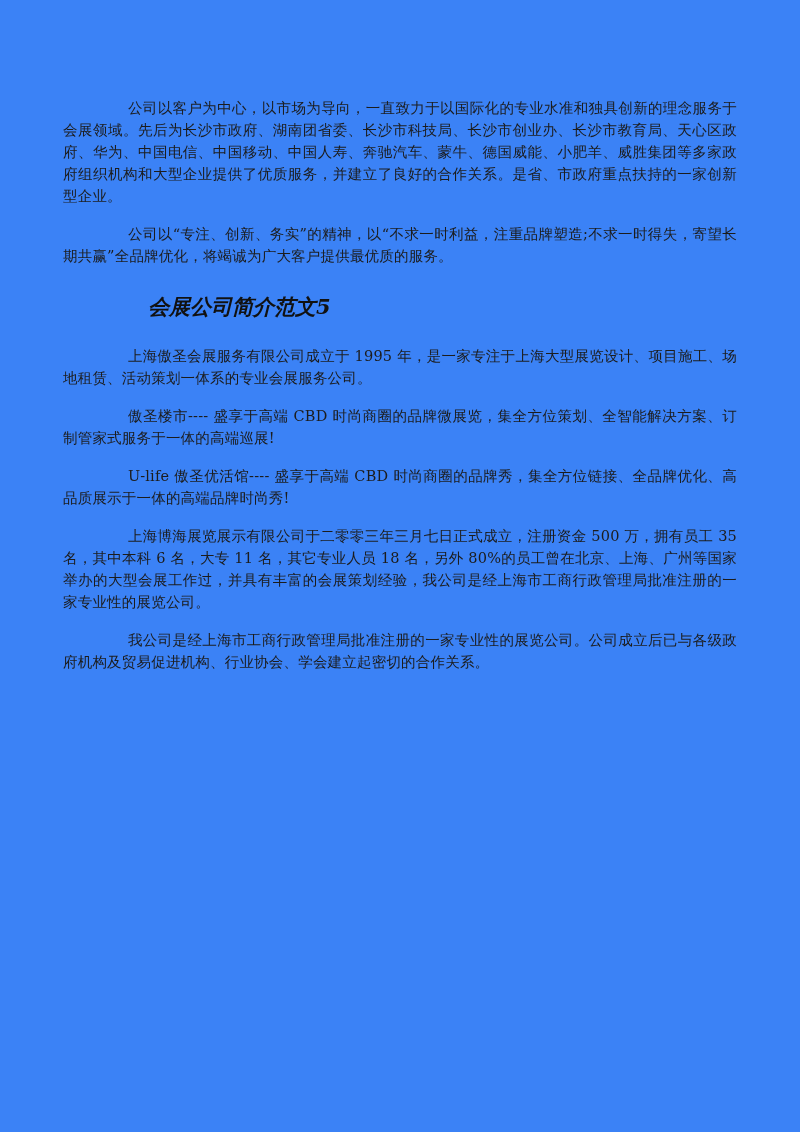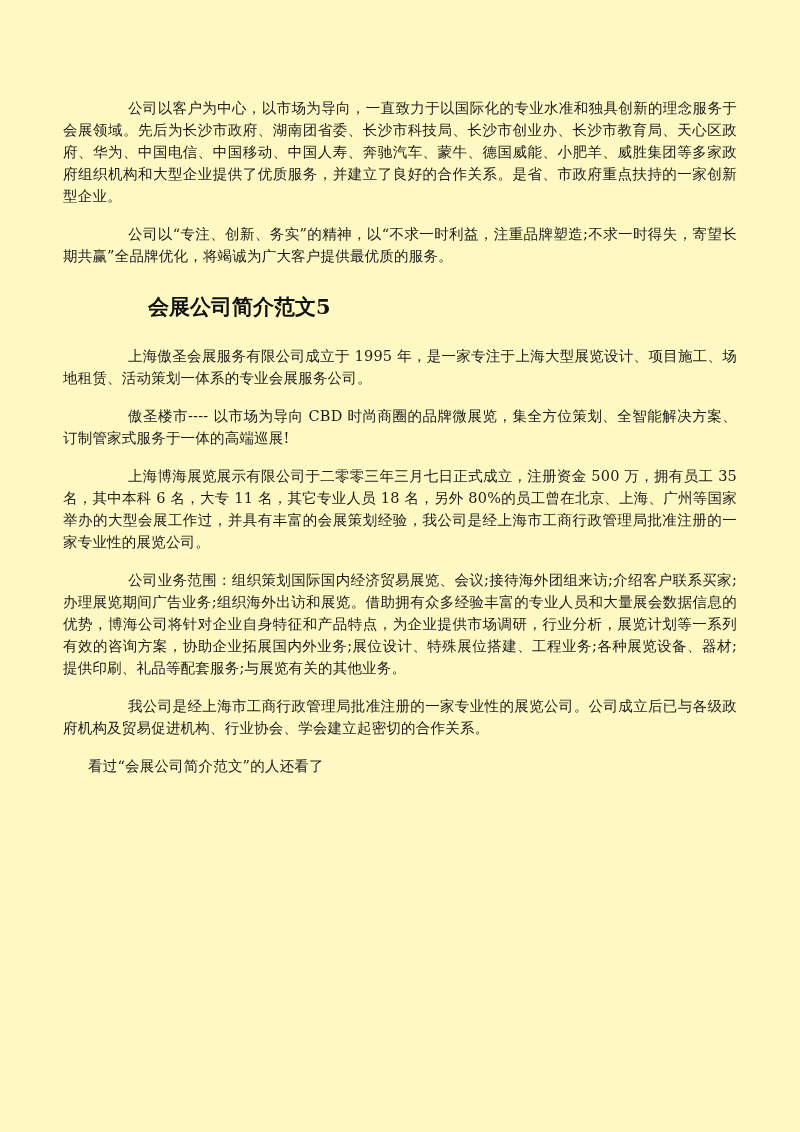--- a/index.html
+++ b/index.html
@@ -4,21 +4,21 @@
 <style>
   html, body {
     margin: 0;
     padding: 0;
     background: #ffffff;
   }
   .page {
     position: relative;
     width: 800px;
     height: 1132px;
-    background: #fef9c3;
+    background: #3b82f6;
     overflow: hidden;
     font-family: "DejaVu Serif", "Liberation Serif", serif;
   }
   .content {
     position: absolute;
     left: 63px;
     top: 97px;
     width: 674px;
     color: #1c1c1c;
   }
@@ -30,39 +30,39 @@
     text-indent: 65px;
     letter-spacing: 0.2px;
     word-break: break-all;
   }
   .heading {
     margin: 26px 0 25px 0;
     padding-left: 85px;
     font-size: 21px;
     line-height: 27px;
     font-weight: bold;
+    font-style: italic;
     text-indent: 0;
     color: #111111;
   }
   .see-also {
     margin: 0;
     font-size: 14.5px;
     line-height: 22px;
     text-indent: 25px;
     letter-spacing: 0.2px;
   }
 </style>
 </head>
 <body>
 
 <div class="page">
   <div class="content" id="doc-content">
       <p class="para">公司以客户为中心，以市场为导向，一直致力于以国际化的专业水准和独具创新的理念服务于会展领域。先后为长沙市政府、湖南团省委、长沙市科技局、长沙市创业办、长沙市教育局、天心区政府、华为、中国电信、中国移动、中国人寿、奔驰汽车、蒙牛、德国威能、小肥羊、威胜集团等多家政府组织机构和大型企业提供了优质服务，并建立了良好的合作关系。是省、市政府重点扶持的一家创新型企业。</p>
       <p class="para">公司以“专注、创新、务实”的精神，以“不求一时利益，注重品牌塑造;不求一时得失，寄望长期共赢”全品牌优化，将竭诚为广大客户提供最优质的服务。</p>
       <h2 class="heading">会展公司简介范文5</h2>
       <p class="para">上海傲圣会展服务有限公司成立于 1995 年，是一家专注于上海大型展览设计、项目施工、场地租赁、活动策划一体系的专业会展服务公司。</p>
-      <p class="para">傲圣楼市---- 以市场为导向 CBD 时尚商圈的品牌微展览，集全方位策划、全智能解决方案、订制管家式服务于一体的高端巡展!</p>
+      <p class="para">傲圣楼市---- 盛享于高端 CBD 时尚商圈的品牌微展览，集全方位策划、全智能解决方案、订制管家式服务于一体的高端巡展!</p>
+      <p class="para">U-life 傲圣优活馆---- 盛享于高端 CBD 时尚商圈的品牌秀，集全方位链接、全品牌优化、高品质展示于一体的高端品牌时尚秀!</p>
       <p class="para">上海博海展览展示有限公司于二零零三年三月七日正式成立，注册资金 500 万，拥有员工 35 名，其中本科 6 名，大专 11 名，其它专业人员 18 名，另外 80%的员工曾在北京、上海、广州等国家举办的大型会展工作过，并具有丰富的会展策划经验，我公司是经上海市工商行政管理局批准注册的一家专业性的展览公司。</p>
-      <p class="para">公司业务范围：组织策划国际国内经济贸易展览、会议;接待海外团组来访;介绍客户联系买家;办理展览期间广告业务;组织海外出访和展览。借助拥有众多经验丰富的专业人员和大量展会数据信息的优势，博海公司将针对企业自身特征和产品特点，为企业提供市场调研，行业分析，展览计划等一系列有效的咨询方案，协助企业拓展国内外业务;展位设计、特殊展位搭建、工程业务;各种展览设备、器材;提供印刷、礼品等配套服务;与展览有关的其他业务。</p>
       <p class="para">我公司是经上海市工商行政管理局批准注册的一家专业性的展览公司。公司成立后已与各级政府机构及贸易促进机构、行业协会、学会建立起密切的合作关系。</p>
-      <p class="see-also">看过“会展公司简介范文”的人还看了</p>
     </div>
 </div>
 
 </body></html>

